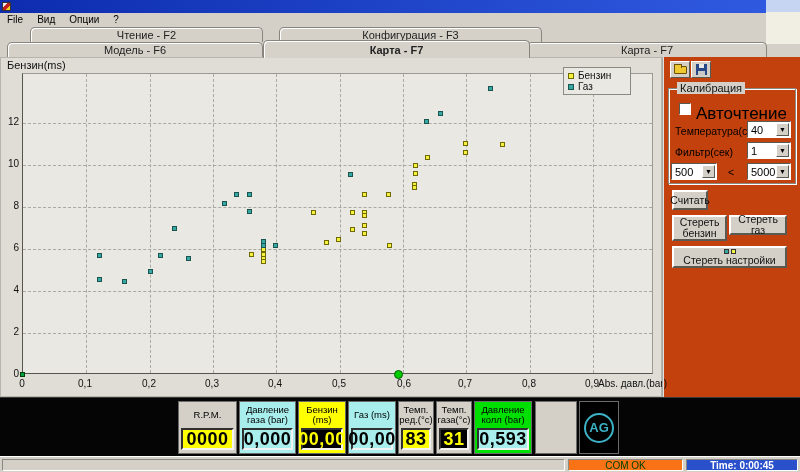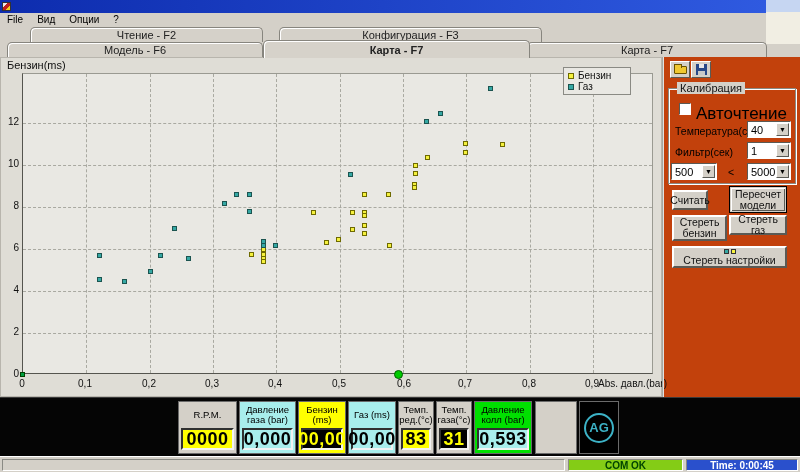--- a/index.html
+++ b/index.html
@@ -115,21 +115,21 @@
     display:flex; align-items:center; justify-content:center; }
   #empty-panel { position:absolute; left:535px; top:3px; width:42px; height:53px;
     background:#d4d0c8; border:1px solid #6a6a6a; }
 
   
   #statusbar { position:absolute; left:0; top:456px; width:800px; height:16px;
     background:#d4d0c8; border-top:1px solid #ffffff; }
   .scell { position:absolute; top:2px; height:12px;
     border:1px solid; border-color:#8a8a84 #ffffff #ffffff #8a8a84;
     font-size:10px; display:flex; align-items:center; justify-content:center; }
-  #com-cell { left:568px; width:115px; background:#84cc16; color:#004400; font-weight:bold; }
+  #com-cell { left:568px; width:115px; background:#f97316; color:#004400; font-weight:normal; }
   #time-cell { left:686px; width:112px; background:#2a50cc; color:#ffffff; font-weight:bold; }
 </style>
 </head>
 <body>
 
 <div id="titlebar">
   <span id="appicon"></span>
 </div>
 <div id="corner-top"></div>
 <div id="corner-bottom"></div>
@@ -276,21 +276,20 @@
         <span class="drop">▼</span>
       </div>
       <div class="fieldlab" style="left:59px; top:77px;">&lt;</div>
       <div class="combo" style="left:78px; top:74px; width:44px;">
         <span class="val">5000</span>
         <span class="drop">▼</span>
       </div>
     </div>
 
     <div class="btn" style="left:8px; top:133px; width:36px; height:20px;text-align:center;">Считать</div>
-    <div class="btn default" style="left:65px; top:129px; width:58px; height:27px;">Пересчет модели</div>
     <div class="btn" style="left:8px; top:158px; width:55px; height:26px;">Стереть бензин</div>
     <div class="btn" style="left:65px; top:158px; width:58px; height:20px;">Стереть газ</div>
     <div class="btn" style="left:8px; top:189px; width:115px; height:22px;">
       <span class="minisq">
         <i style="background:#35a8a4;"></i>
           <i style="background:#f5f13e;"></i>
       </span>
       <span>Стереть настройки</span>
     </div>
   </div>

